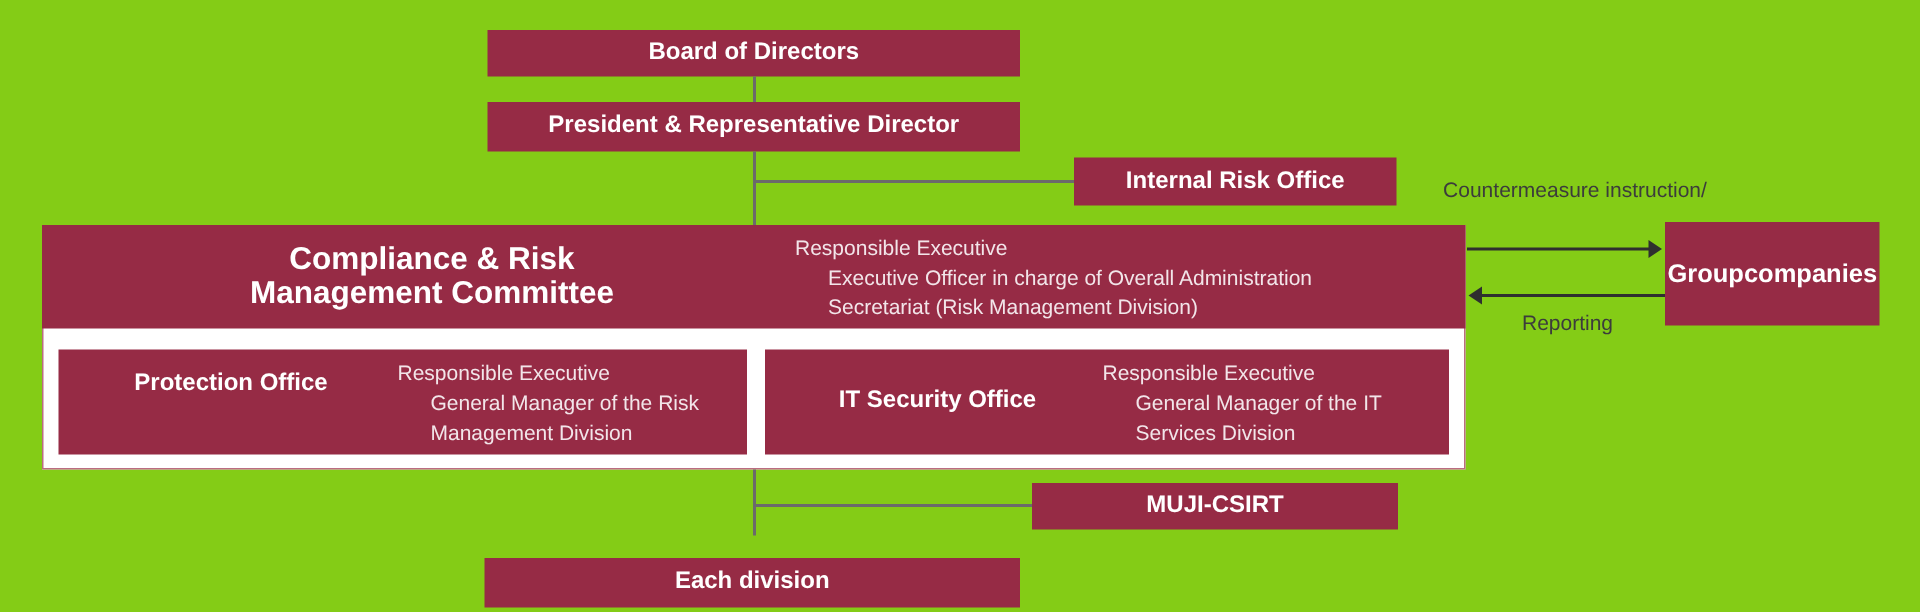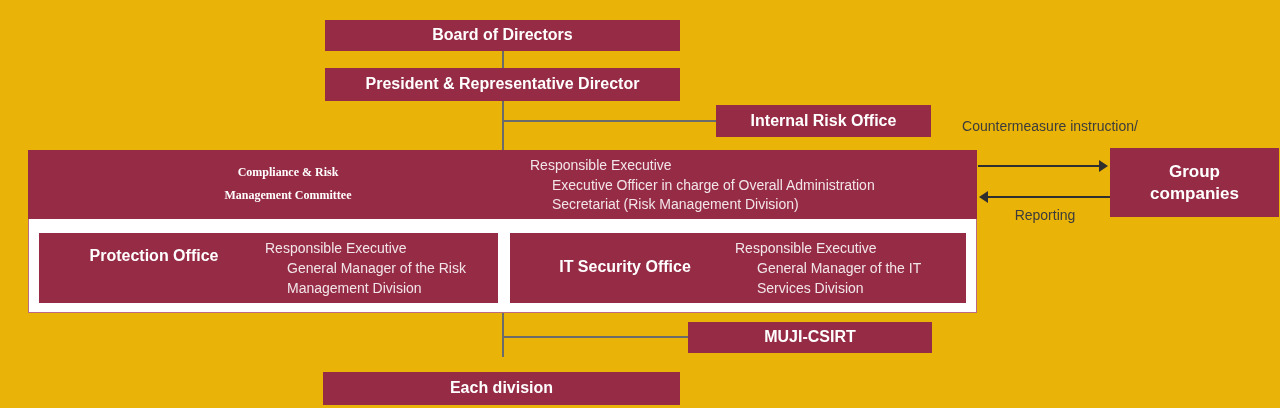--- a/index.html
+++ b/index.html
@@ -1,36 +1,36 @@
 <!DOCTYPE html>
 <html><head>
 <meta charset="utf-8">
 <style>
   html,body{margin:0;padding:0;background:#ffffff;}
   .canvas{
-    position:relative;width:1280px;height:408px;background:#eab308;
+    position:relative;width:1280px;height:408px;background:#84cc16;
     font-family:"Liberation Sans","DejaVu Sans",sans-serif;overflow:hidden;
   }
   .box{
     position:absolute;background:#962b45;color:#ffffff;
     display:flex;align-items:center;justify-content:center;
     font-weight:bold;font-size:16px;text-align:center;line-height:1.3;
   }
   .conn{position:absolute;background:#6b6b6b;}
   .committee{
     position:absolute;left:28px;top:150px;width:949px;height:163px;
     background:#ffffff;border:1px solid #bb6c81;box-sizing:border-box;
   }
   .committee-header{
     position:absolute;left:-1px;top:-1px;width:calc(100% + 2px);height:69px;
     background:#962b45;
   }
   .committee-title{
     position:absolute;left:20px;top:11px;width:480px;
-    color:#ffffff;font-weight:bold;font-size:12px;line-height:23px;text-align:center;font-family:Liberation Serif, serif;
+    color:#ffffff;font-weight:bold;font-size:21px;line-height:23px;text-align:center;
   }
   .exec{
     position:absolute;color:#f2e5e9;font-size:14px;line-height:19.5px;font-weight:normal;
     text-align:left;
   }
   .exec-line{white-space:nowrap;}
   .indent{padding-left:22px;}
   .subbox{
     position:absolute;background:#962b45;height:70px;
   }
@@ -107,21 +107,21 @@
   <div class="conn" style="left:503px;top:336px;width:213px;height:2px;"></div>
 
   <div class="box" style="left:688px;top:322px;width:244px;height:31px;">
     <span>MUJI-CSIRT</span>
   </div>
 
   <div class="box" style="left:323px;top:357px;width:357px;height:33px;margin-top:15px;">
     <span>Each division</span>
   </div>
 
-  <div class="box group-box" style="left:1110px;top:148px;width:169px;height:69px;flex-direction:column;">
+  <div class="box group-box" style="left:1110px;top:148px;width:143px;height:69px;flex-direction:row;">
     <div>Group</div>
     <div>companies</div>
   </div>
 
   <div class="flow-label" style="left:928px;top:117px;width:244px;">
     <div>Countermeasure instruction/</div>
   </div>
 
   <div class="arrow-line" style="left:978px;top:165px;width:122px;"></div>
   <div class="arrow-head right" style="left:1099px;top:160px;"></div>

